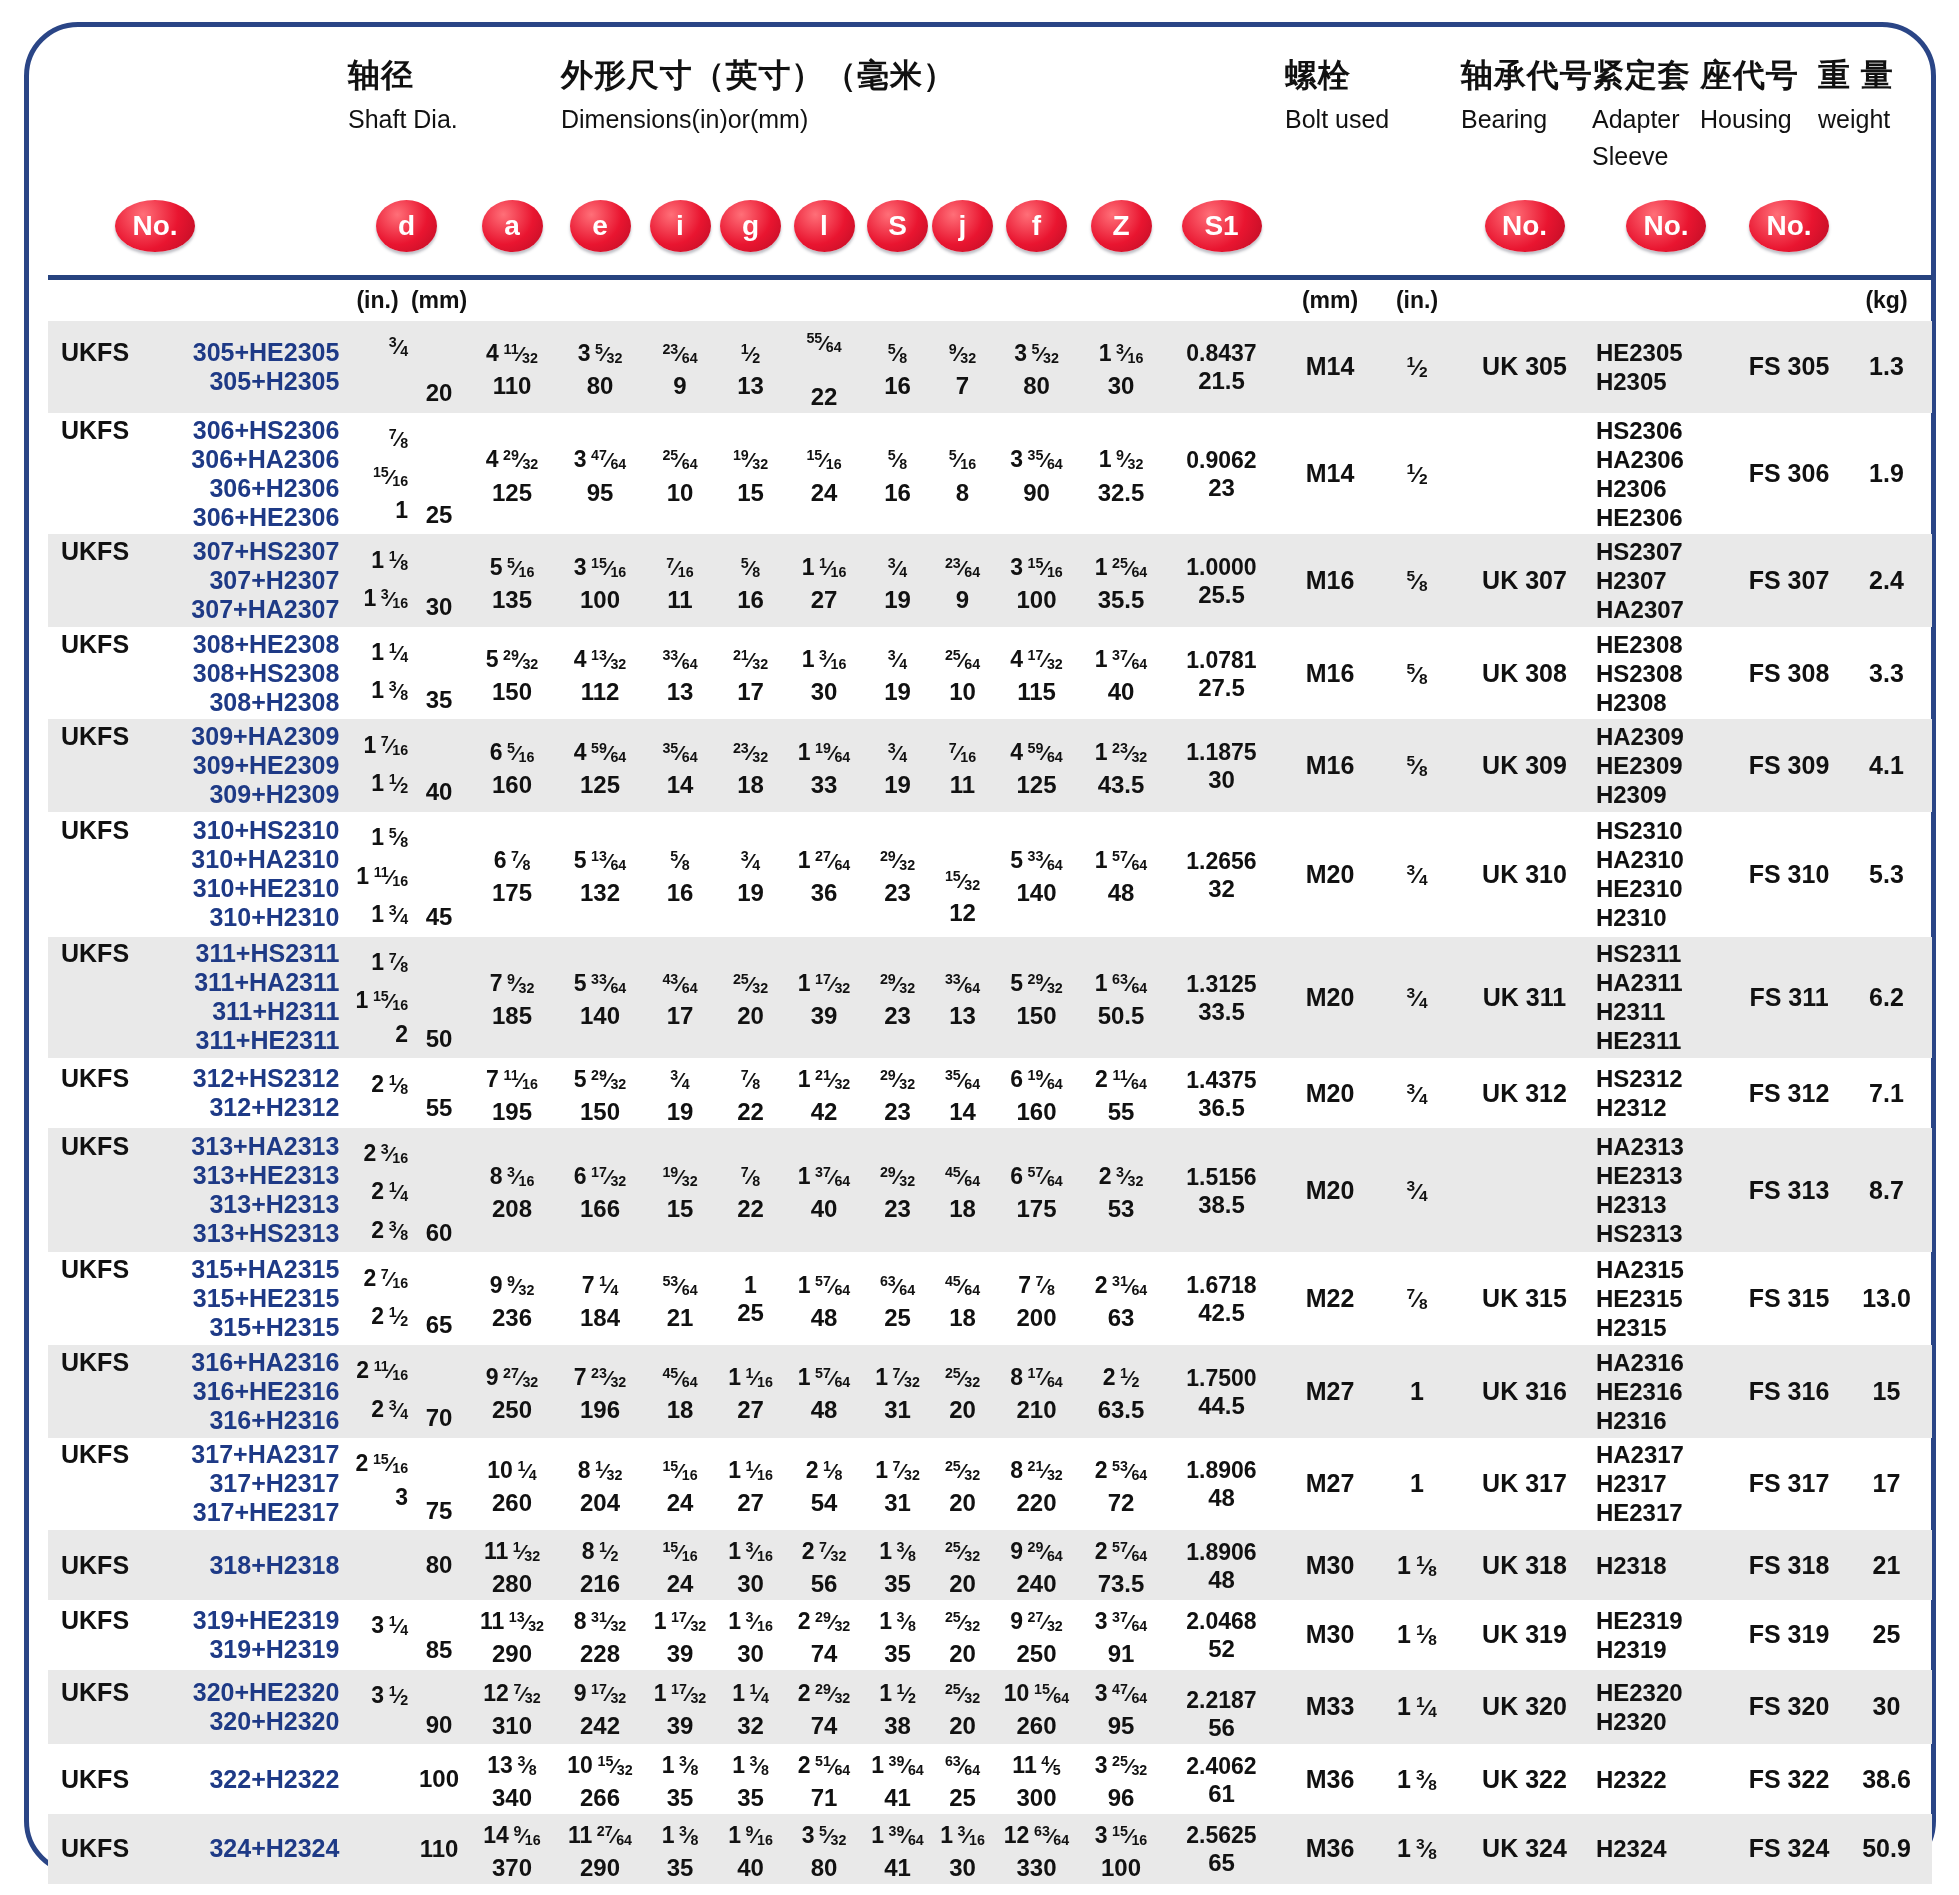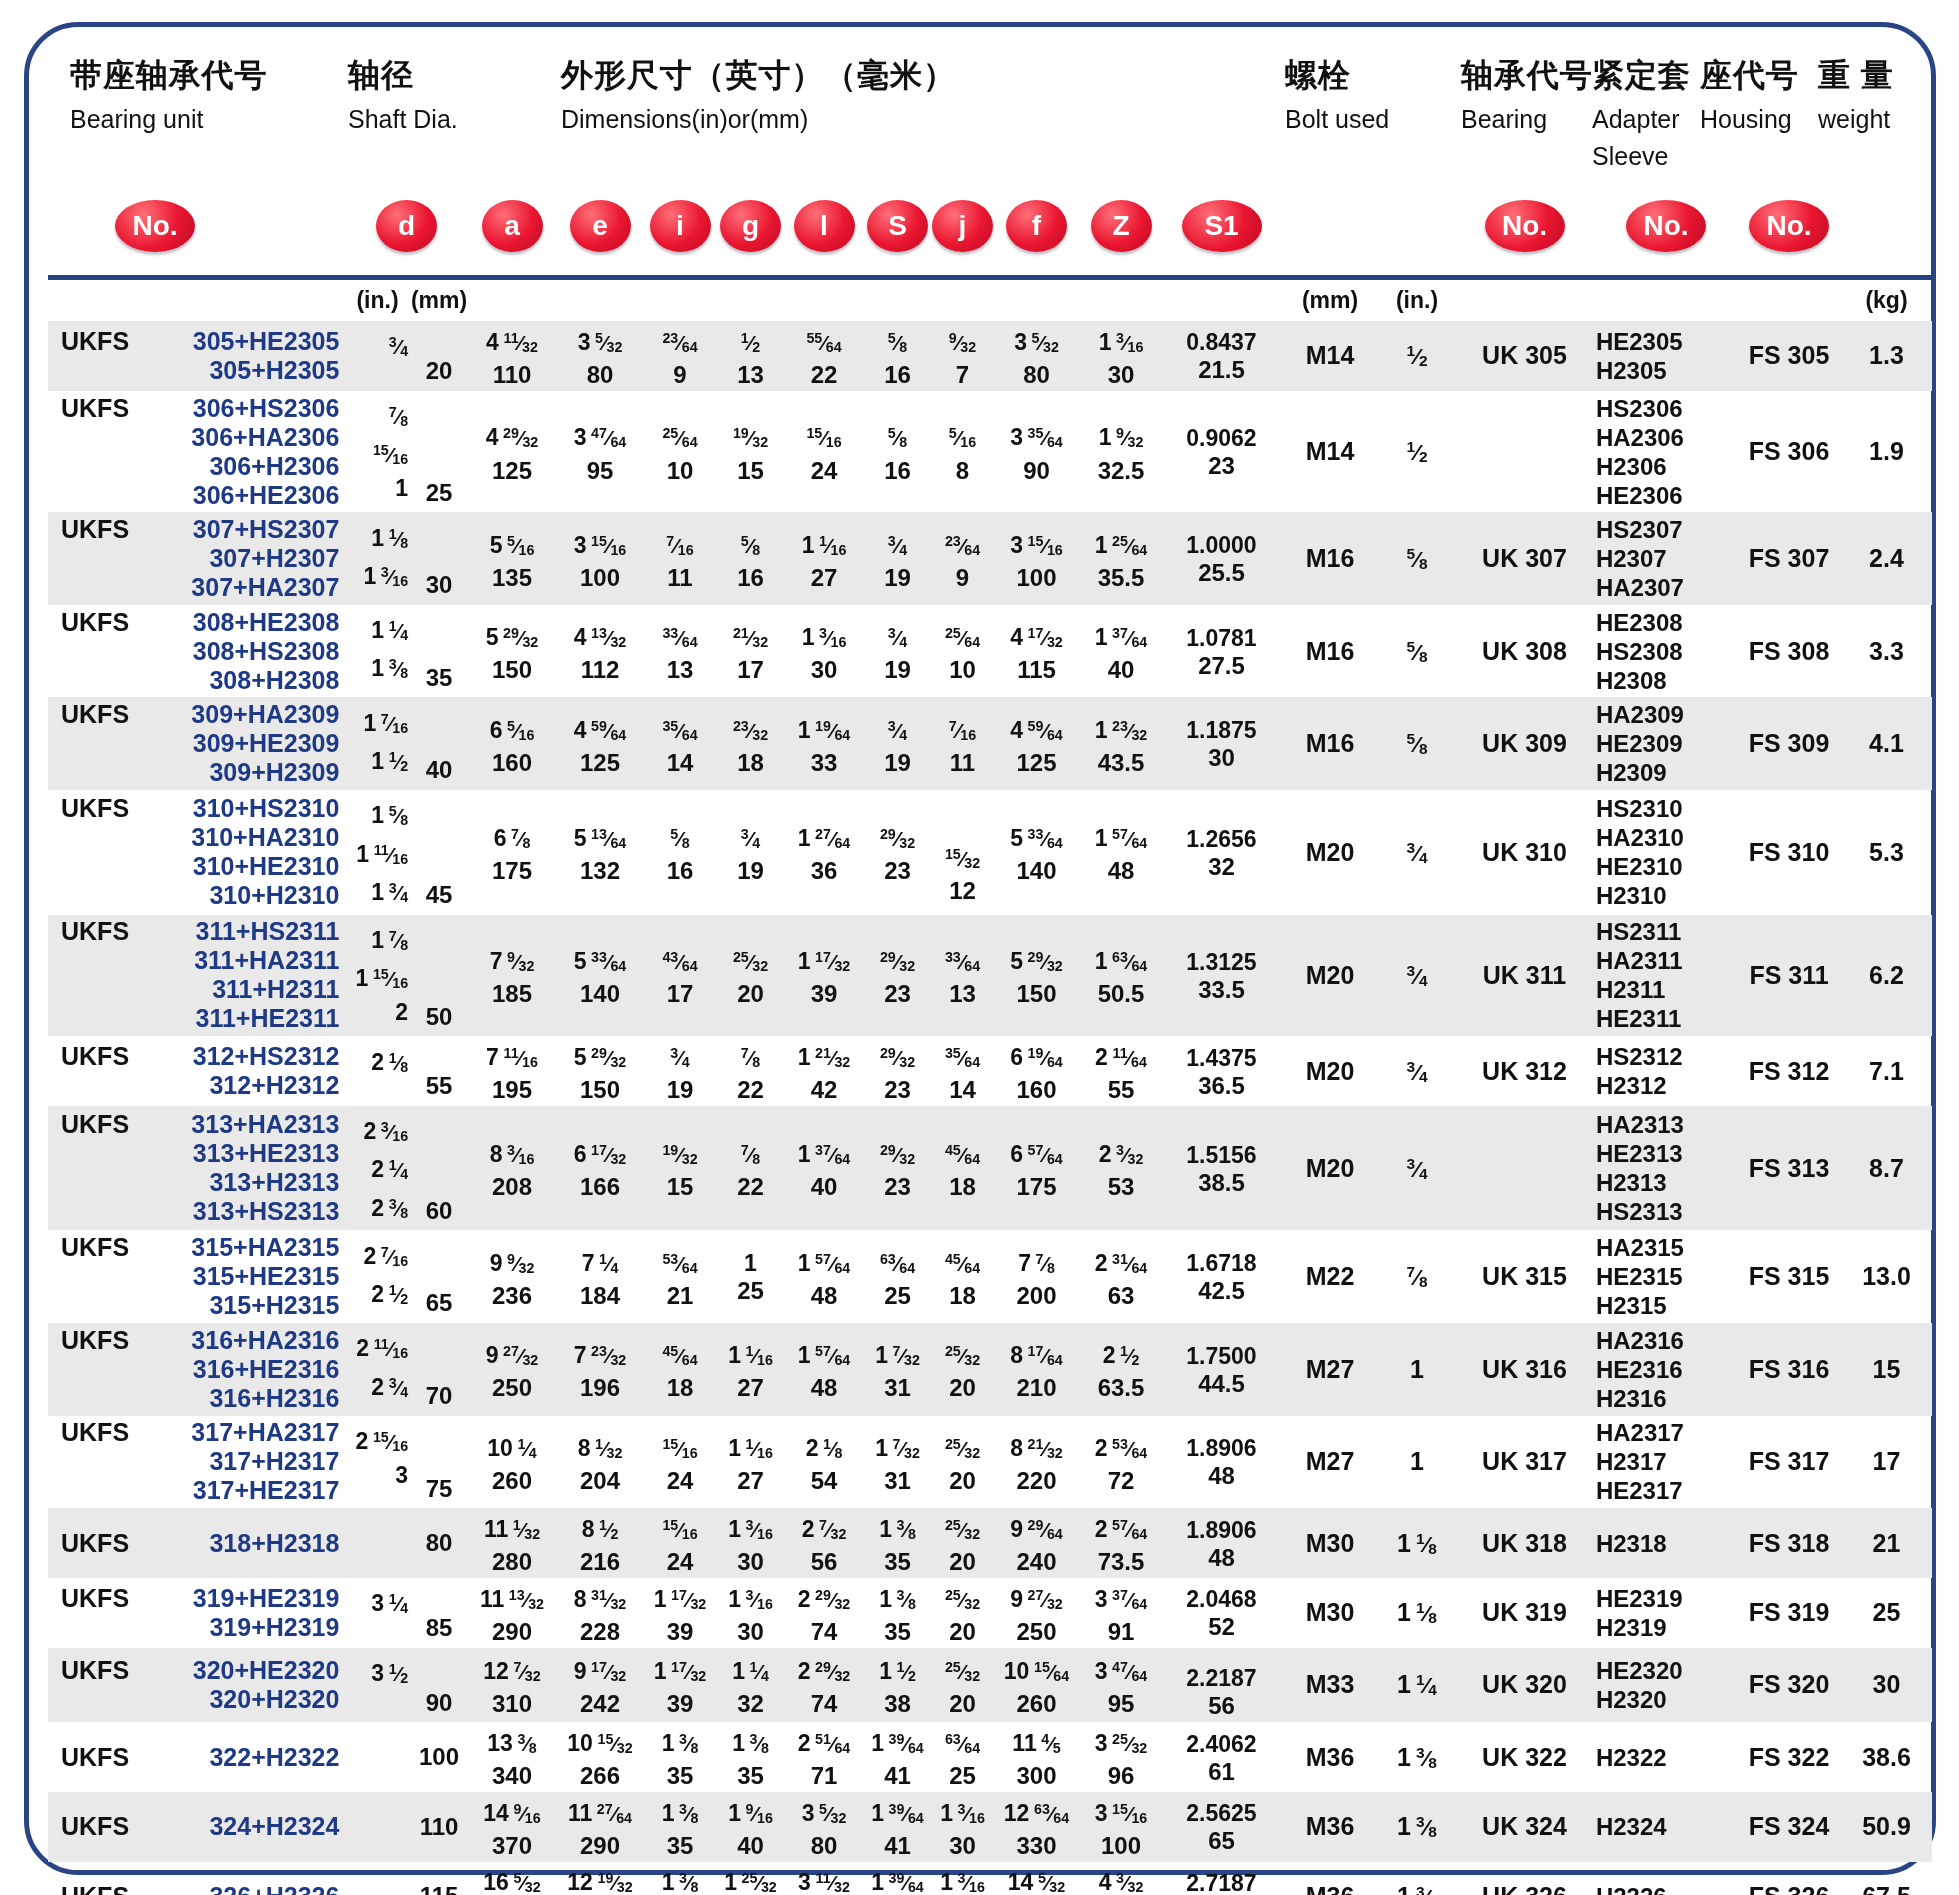--- a/index.html
+++ b/index.html
@@ -51,24 +51,20 @@
   .hous-cell{justify-content:center;text-align:center;font-size:25px;white-space:nowrap;}
   .wt-cell{justify-content:center;text-align:center;font-size:25px;}
 </style>
 </head>
 <body>
 
 <div class="sheet">
   <div class="frame"></div>
 
   <div class="hdr">
-    <div class="hlabel" style="left:70px;">
-      <div class="zh">带座轴承代号</div>
-      <div class="en">Bearing unit</div>
-    </div>
     <div class="hlabel" style="left:348px;">
       <div class="zh">轴径</div>
       <div class="en">Shaft Dia.</div>
     </div>
     <div class="hlabel" style="left:561px;">
       <div class="zh">外形尺寸（英寸）（毫米）</div>
       <div class="en">Dimensions(in)or(mm)</div>
     </div>
     <div class="hlabel" style="left:1285px;">
       <div class="zh">螺栓</div>
@@ -176,21 +172,21 @@
             <div class="ln-mm">80</div>
           </div>
           <div class="cell dim-cell" style="grid-column: 6;">
             <div class="ln-in"><span class="fn">23</span><span class="fs">⁄</span><span class="fd">64</span></div>
             <div class="ln-mm">9</div>
           </div>
           <div class="cell dim-cell" style="grid-column: 7;">
             <div class="ln-in"><span class="fn">1</span><span class="fs">⁄</span><span class="fd">2</span></div>
             <div class="ln-mm">13</div>
           </div>
-          <div class="cell dim-cell" style="grid-column: 8;">
+          <div class="cell dim-cell" style="grid-column: 8; gap: 22px;">
             <div class="ln-in"><span class="fn">55</span><span class="fs">⁄</span><span class="fd">64</span></div>
             <div class="ln-mm">22</div>
           </div>
           <div class="cell dim-cell" style="grid-column: 9;">
             <div class="ln-in"><span class="fn">5</span><span class="fs">⁄</span><span class="fd">8</span></div>
             <div class="ln-mm">16</div>
           </div>
           <div class="cell dim-cell" style="grid-column: 10;">
             <div class="ln-in"><span class="fn">9</span><span class="fs">⁄</span><span class="fd">32</span></div>
             <div class="ln-mm">7</div>

